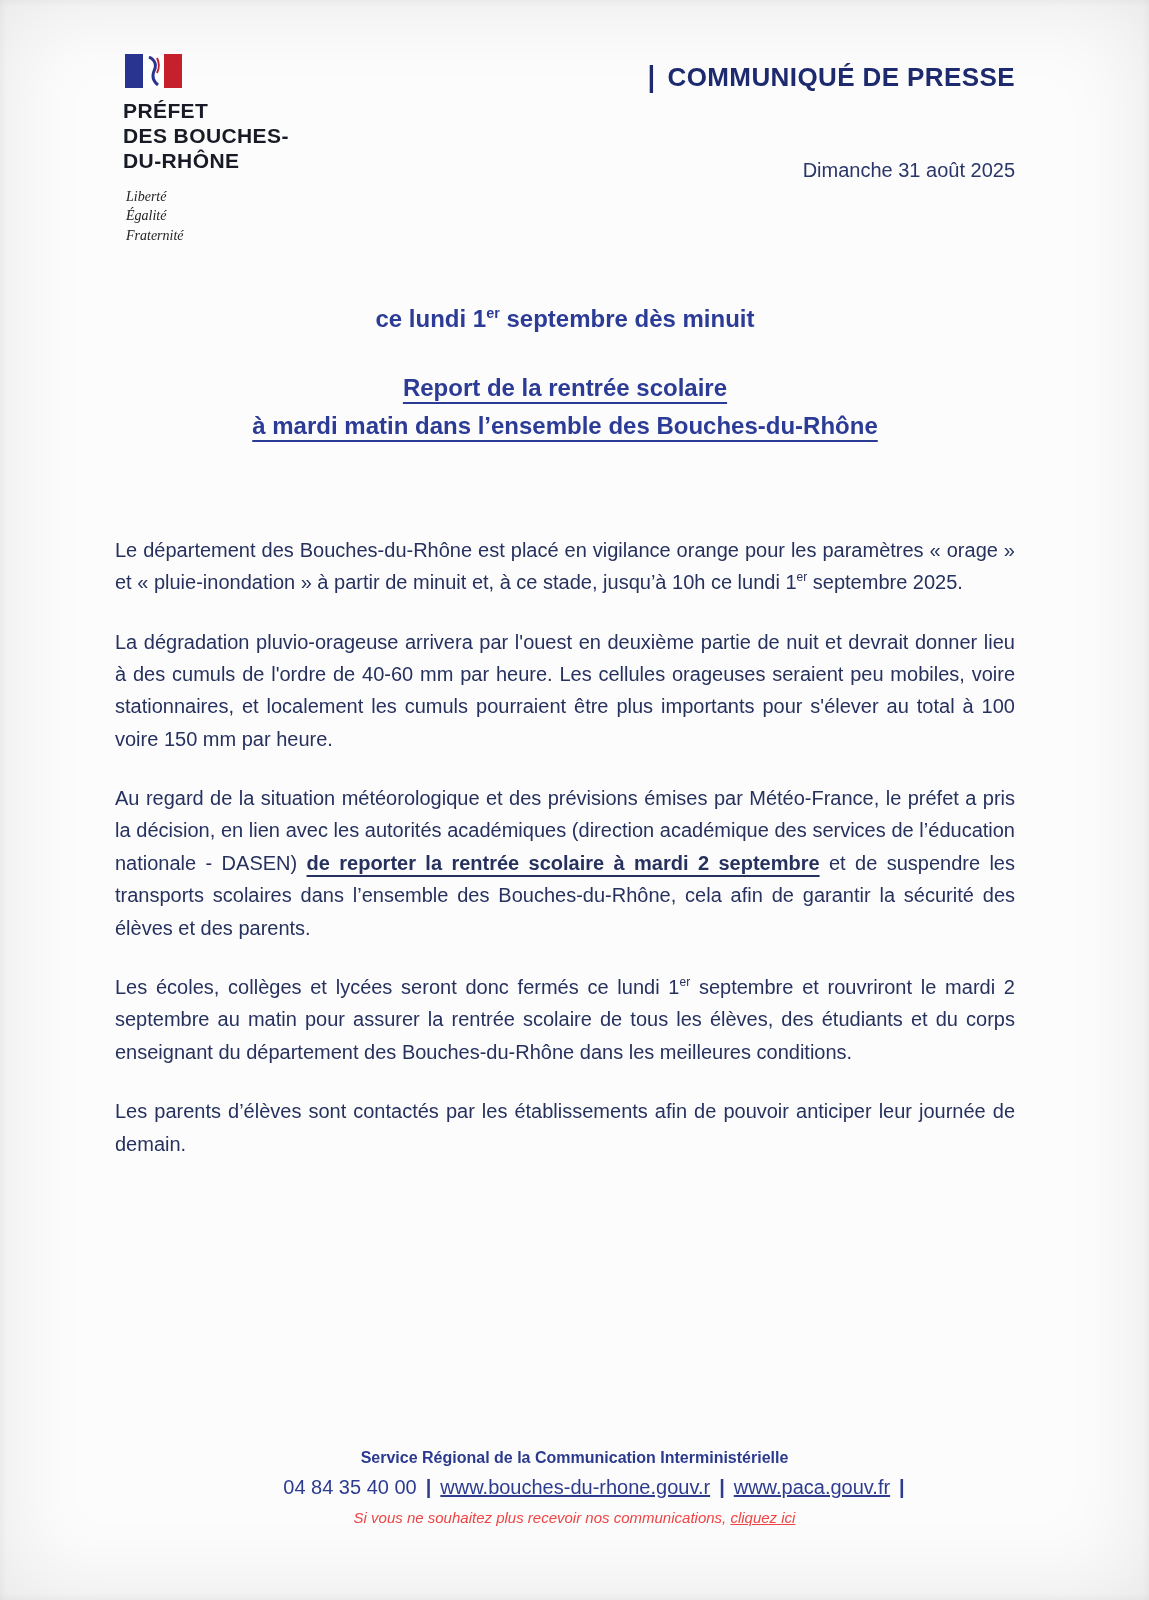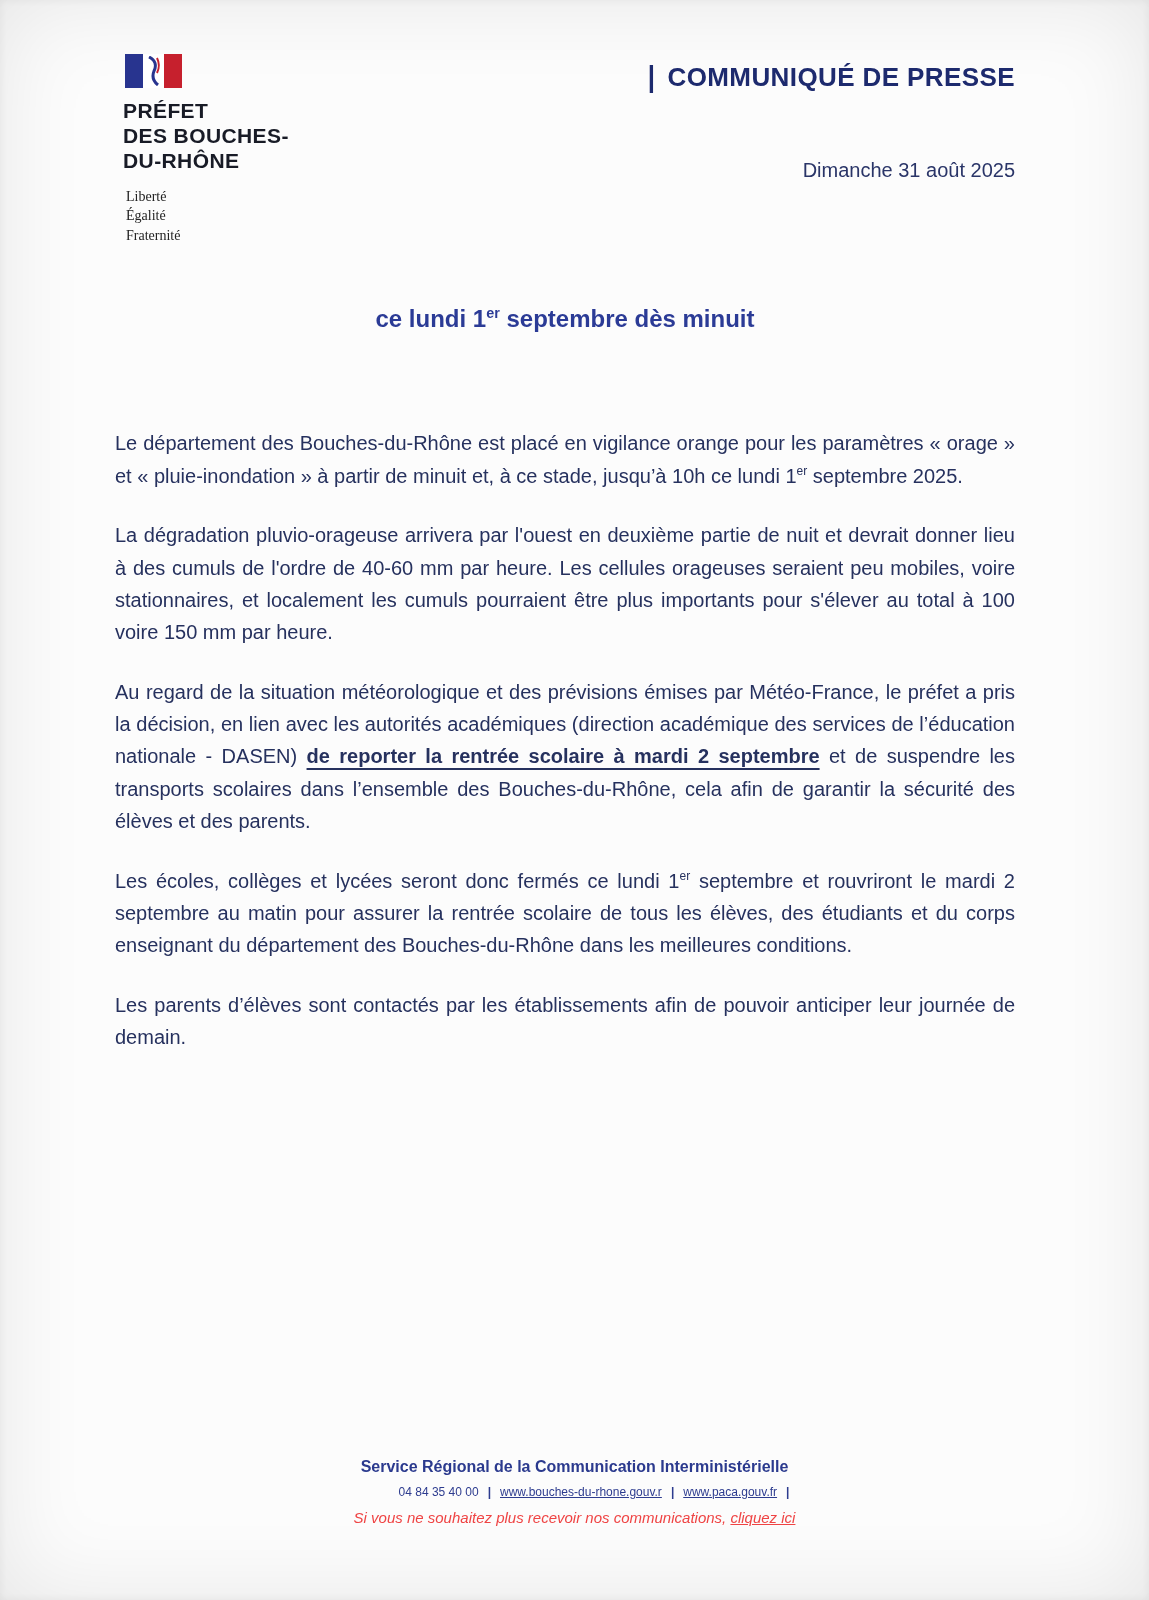--- a/index.html
+++ b/index.html
@@ -17,21 +17,21 @@
 
   
   .header { display:flex; justify-content:space-between; align-items:flex-start; }
   .logo-block { padding-top:6px;margin-left:8px; }
   .flag { display:flex; width:57px; height:34px; margin:0 0 10px 2px; }
   .flag-blue { flex:1; background:#28348f; }
   .flag-white { flex:1.1; background:#ffffff; position:relative; }
   .flag-red { flex:1; background:#c6202d; }
   .flag-white svg { position:absolute; left:2px; top:2px; }
   .logo-title { font-size:21px; font-weight:bold; color:#181b26; line-height:1.2; letter-spacing:0.4px; }
-  .motto { margin-top:13px; font-family:"Liberation Serif", serif; font-size:14px; color:#222; line-height:1.4; margin-left:3px; }
+  .motto { margin-top:13px; font-family:"Liberation Serif", serif; font-style:italic; font-size:14px; color:#222; line-height:1.4; margin-left:3px; }
 
   .header-right { text-align:right; padding-top:14px; }
   .press-label { font-size:26px; font-weight:bold; color:#1d2a6e; letter-spacing:0.4px; white-space:nowrap; }
   .press-label .bar { margin-right:12px; font-weight:bold; transform:scaleY(1.1); display:inline-block; }
   .date { margin-top:66px; font-size:20px; color:#2a3568; }
 
   
   .title-block { text-align:center; margin-top:56px; color:#2b3b96; font-weight:bold; font-size:24px; line-height:1.5; }
   .subtitle-block { text-align:center; margin-top:32px; color:#2b3b96; font-weight:bold; font-size:24px; line-height:1.55; }
   .u-line { text-decoration:underline; text-underline-offset:6px; text-decoration-thickness:2px; }
@@ -39,21 +39,21 @@
   
   .body-text { margin-top:90px; font-size:20px; line-height:1.62; text-align:justify; color:#26315e; }
   .body-text p { margin:0 0 27px 0; }
   .b { font-weight:normal; }
   .bu { font-weight:bold; text-decoration:underline; text-underline-offset:5px; text-decoration-thickness:2px; }
   sup { font-size:0.6em; line-height:0; }
 
   
   .footer { position:absolute; left:0; right:0; bottom:74px; text-align:center; color:#2b3a8e; }
   .footer-line1 { font-weight:bold; font-size:16px; }
-  .footer-line2 { margin-top:9px; font-size:12px; color:#2d3c8f;padding-left:48px; }
+  .footer-line2 { margin-top:9px; font-size:20px; color:#2d3c8f;padding-left:48px; }
   .footer-line2 .sep { margin:0 9px; font-weight:bold; }
   .link { text-decoration:underline; cursor:pointer; }
   .footer-line3 { margin-top:10px; font-style:italic; font-size:15px; color:#ef4444; }
 </style>
 </head>
 <body>
 
 <div class="page">
 
   <div class="header">
@@ -87,20 +87,24 @@
       </div>
       <div class="date">Dimanche 31 août 2025</div>
     </div>
 
   </div>
 
   <div class="title-block">
     <div><span>ce lundi 1</span><sup>er</sup><span> septembre dès minuit</span></div>
   </div>
 
+  <div class="subtitle-block">
+    <div><span class="u-line">Report de la rentrée scolaire</span></div>
+    <div><span class="u-line">à mardi matin dans l’ensemble des Bouches-du-Rhône</span></div>
+  </div>
 
   <div class="body-text">
 
     <p><span class="b">Le département des Bouches-du-Rhône est placé en vigilance orange pour les paramètres « orage » et « pluie-inondation » à partir de minuit et, à ce stade, jusqu’à 10h ce lundi 1</span><sup class="b">er</sup><span class="b"> septembre 2025.</span></p>
 
     <p>La dégradation pluvio-orageuse arrivera par l'ouest en deuxième partie de nuit et devrait donner lieu à des cumuls de l'ordre de 40-60 mm par heure. Les cellules orageuses seraient peu mobiles, voire stationnaires, et localement les cumuls pourraient être plus importants pour s'élever au total à 100 voire 150 mm par heure.</p>
 
     <p><span>Au regard de la situation météorologique et des prévisions émises par Météo-France, </span><span class="b">le préfet a pris la décision, en lien avec les autorités académiques (direction académique des services de l’éducation nationale - DASEN) </span><span class="bu">de reporter la rentrée scolaire à mardi 2 septembre</span><span class="b"> et de suspendre les transports scolaires dans l’ensemble des Bouches-du-Rhône, cela afin de garantir la sécurité des élèves et des parents.</span></p>
 
     <p><span>Les écoles, collèges et lycées seront donc fermés ce lundi 1</span><sup>er</sup><span> septembre et rouvriront le mardi 2 septembre au matin pour assurer la rentrée scolaire de tous les élèves, des étudiants et du corps enseignant du département des Bouches-du-Rhône dans les meilleures conditions.</span></p>

